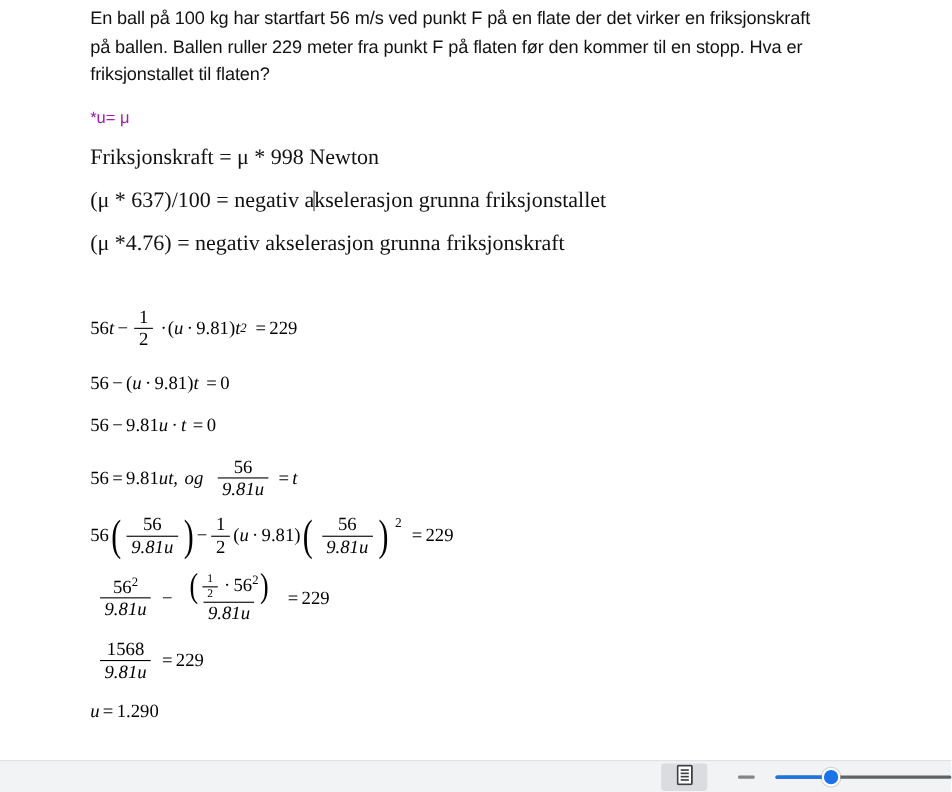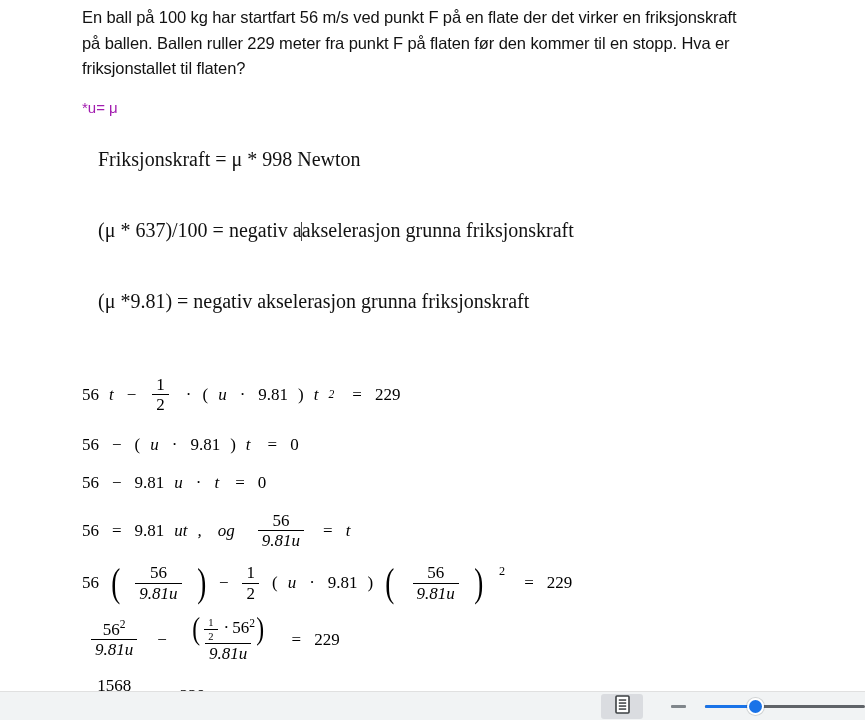--- a/index.html
+++ b/index.html
@@ -57,42 +57,41 @@
     color: #a21caf;
     margin: 0;
   }
 
   
   .line-serif {
     font-family: "Liberation Serif", serif;
     font-size: 20px;
     line-height: 26px;
     color: #111111;
-    margin: 16px;
+    margin: 0;
     white-space: pre;
   }
 
   .spacer-sm { height: 12px; }
   .spacer-md { height: 16px; }
   .spacer-lg { height: 46px; }
 
   
   .math-block {
     font-family: "Liberation Serif", serif;
     color: #000000;
   }
 
   .math-row {
     display: flex;
     align-items: center;
     font-size: 17px;
     line-height: 1.1;
     white-space: nowrap;
     margin: 0;
-    gap: 10px;
   }
 
   .mi { font-style: italic; }
   .mn { font-style: normal; }
   .mo { font-style: normal; padding: 0 3px; }
   .mo-tight { font-style: normal; padding: 0 1px; }
   .sup {
     font-size: 0.68em;
     vertical-align: super;
     line-height: 0;
@@ -258,25 +257,25 @@
       <div class="spacer-md"></div>
 
       <p class="line-sans-small">*u= μ</p>
 
       <div class="spacer-sm"></div>
 
       <p class="line-serif">Friksjonskraft = μ * 998 Newton</p>
 
       <div style="height:13px"></div>
 
-      <p class="line-serif"><span>(μ * 637)/100 = negativ a</span><span class="caret"></span><span>akselerasjon grunna friksjonskraft</span></p>
+      <p class="line-serif"><span>(μ * 637)/100 = negativ a</span><span class="caret"></span><span>kselerasjon grunna friksjonstallet</span></p>
 
       <div style="height:13px"></div>
 
-      <p class="line-serif">(μ *9.81) = negativ akselerasjon grunna friksjonskraft</p>
+      <p class="line-serif">(μ *4.76) = negativ akselerasjon grunna friksjonskraft</p>
 
       <div class="spacer-lg"></div>
 
       <div class="math-block">
 
         <div class="math-row" style="margin-bottom:22px">
           <span class="mn">56</span>
             <span class="mi">t</span>
           <span class="mo">−</span>
           <span class="frac">

